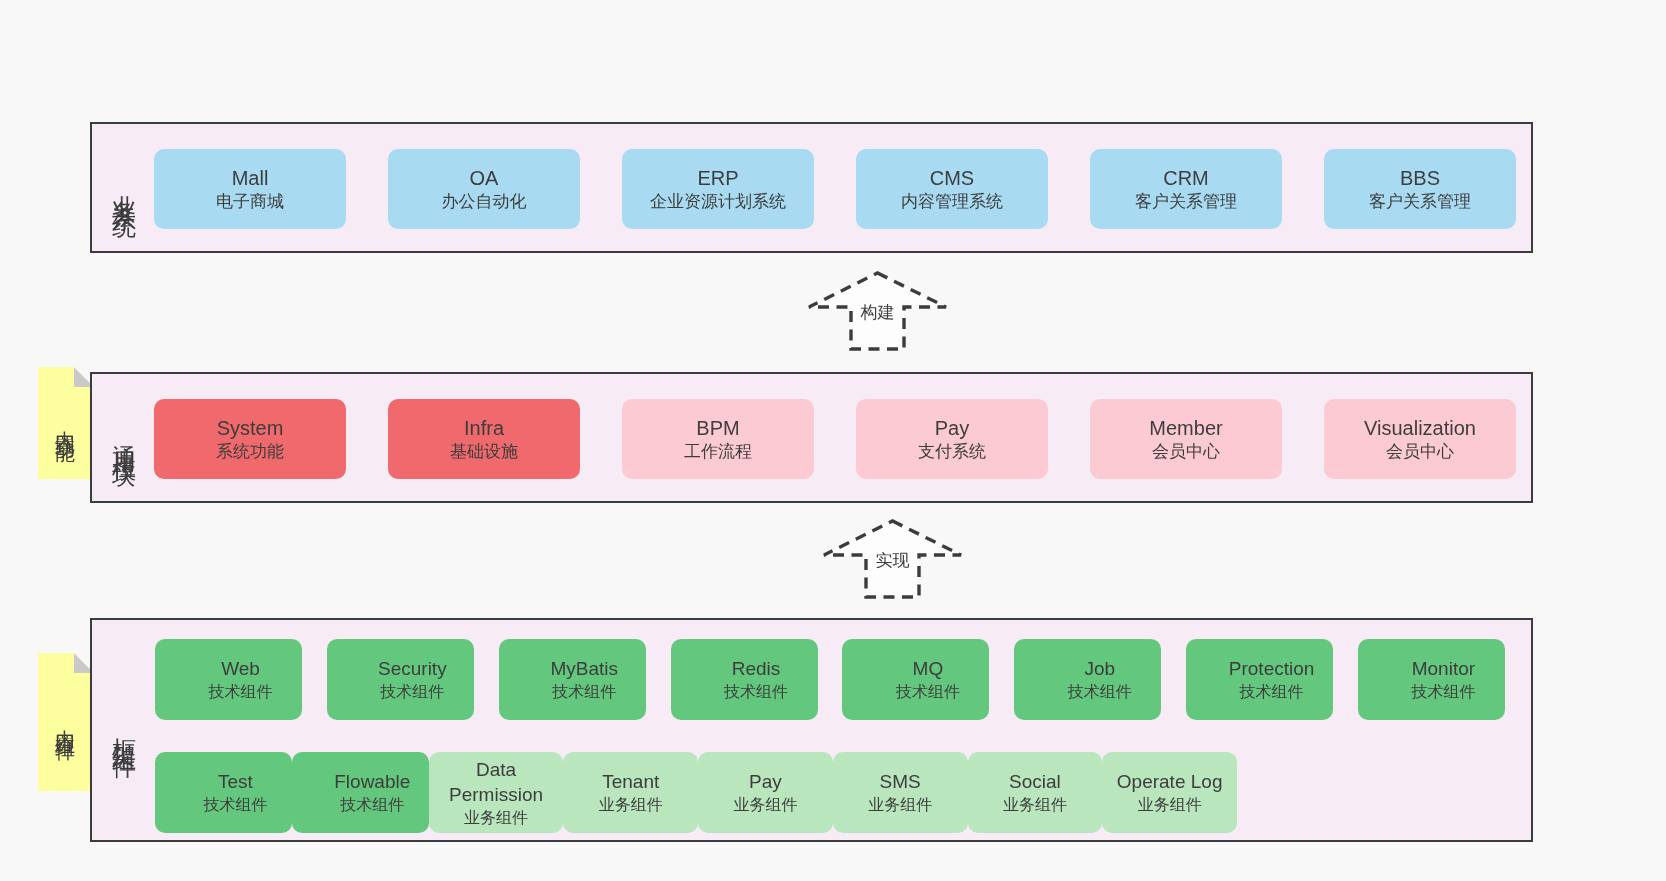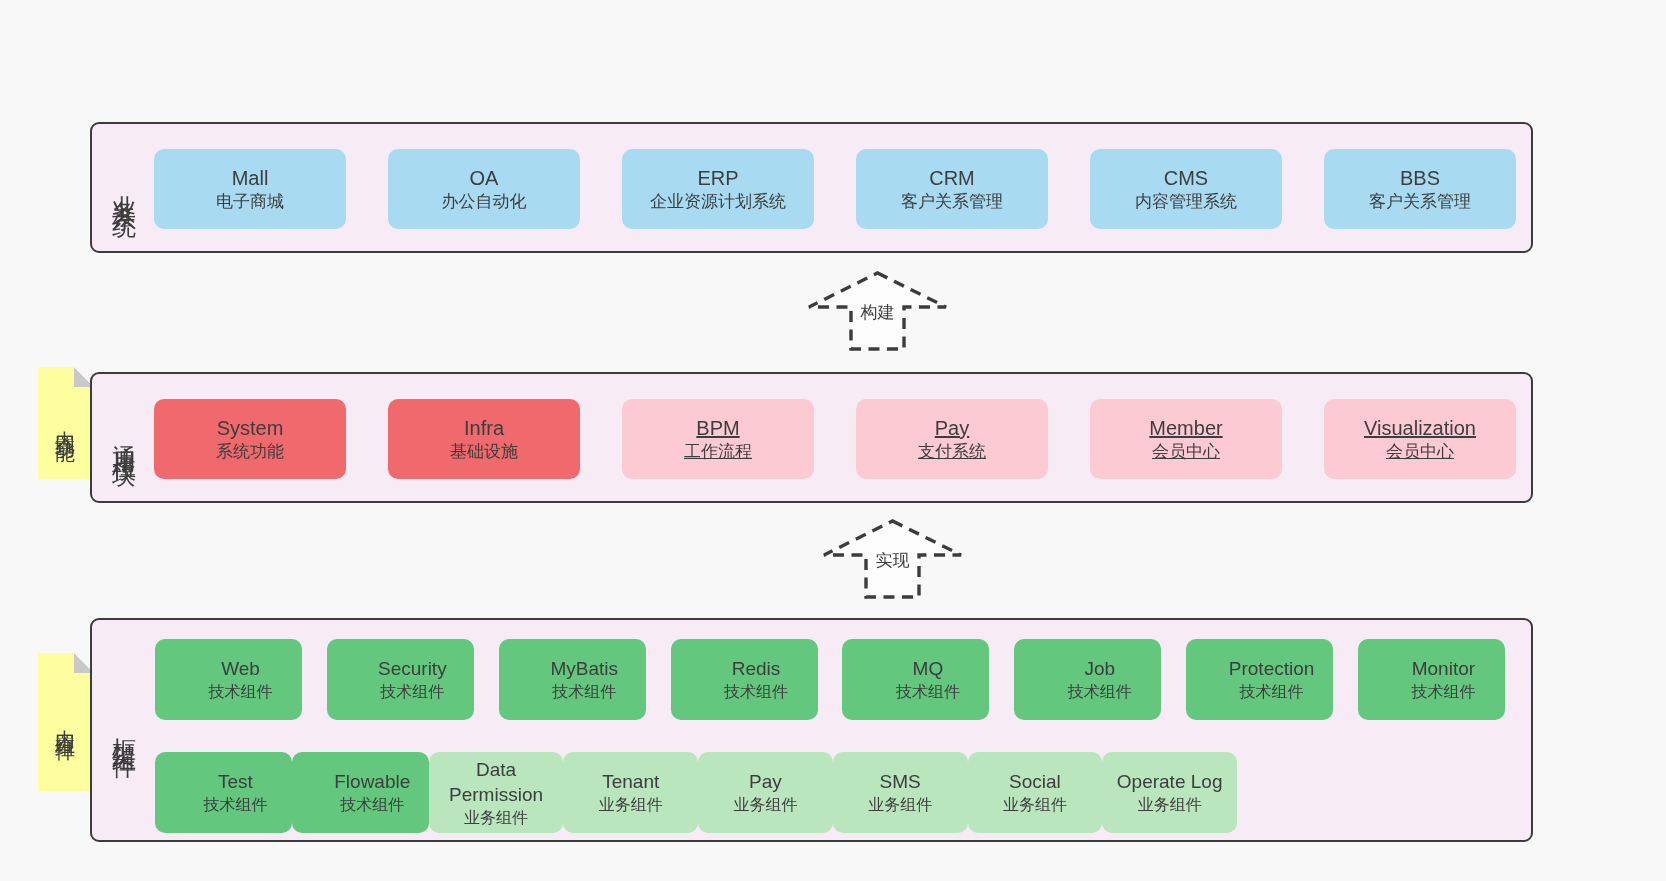--- a/index.html
+++ b/index.html
@@ -14,21 +14,21 @@
     background:var(--page-bg);
     font-family:"Liberation Sans","DejaVu Sans",sans-serif;
     color:var(--text);
     position:relative;
     overflow:hidden;
   }
   .panel{
     position:absolute;
     background:var(--panel-bg);
     border:2px solid var(--panel-border);
-    border-radius:9px;
+    border-radius:0;
   }
   .side-label{
     position:absolute;
     left:16px; top:50%;
     transform:translateY(-50%);
     writing-mode:vertical-rl;
     text-orientation:upright;
     font-size:24px;
     letter-spacing:6px;
     color:var(--text);
@@ -51,21 +51,21 @@
     padding:2px 4px;
   }
   .box .en{font-size:20px;}
   .box .zh{font-size:17px;}
   .box.big{width:192px;height:80px;}
   .box.small{width:147px;height:81px;}
   .box.small .en{font-size:19px;}
   .box.small .zh{font-size:16px;}
   .blue{background:var(--blue);}
   .red{background:var(--red);}
-  .pink{background:var(--pink);text-decoration:underline;}
+  .pink{background:var(--pink);}
   .gdark{background:var(--green-dark);padding-left:28px;}
   .glight{background:var(--green-light);}
   .note{
     position:absolute;
     width:56px;
     background:var(--note-yellow);
     clip-path:polygon(0 0, calc(100% - 20px) 0, 100% 20px, 100% 100%, 0 100%);
     display:flex;
     align-items:center;
     justify-content:center;
@@ -127,26 +127,26 @@
     </div>
     <div class="box big blue">
       <div class="en">OA</div>
       <div class="zh">办公自动化</div>
     </div>
     <div class="box big blue">
       <div class="en">ERP</div>
       <div class="zh">企业资源计划系统</div>
     </div>
     <div class="box big blue">
+      <div class="en">CMS</div>
+      <div class="zh">内容管理系统</div>
+    </div>
+    <div class="box big blue">
       <div class="en">CRM</div>
       <div class="zh">客户关系管理</div>
-    </div>
-    <div class="box big blue">
-      <div class="en">CMS</div>
-      <div class="zh">内容管理系统</div>
     </div>
     <div class="box big blue">
       <div class="en">BBS</div>
       <div class="zh">客户关系管理</div>
     </div>
   </div>
 </div>
 
 <div class="arrow" style="left:805px;top:270px">
   <svg width="145" height="82" viewBox="0 0 145 82">

